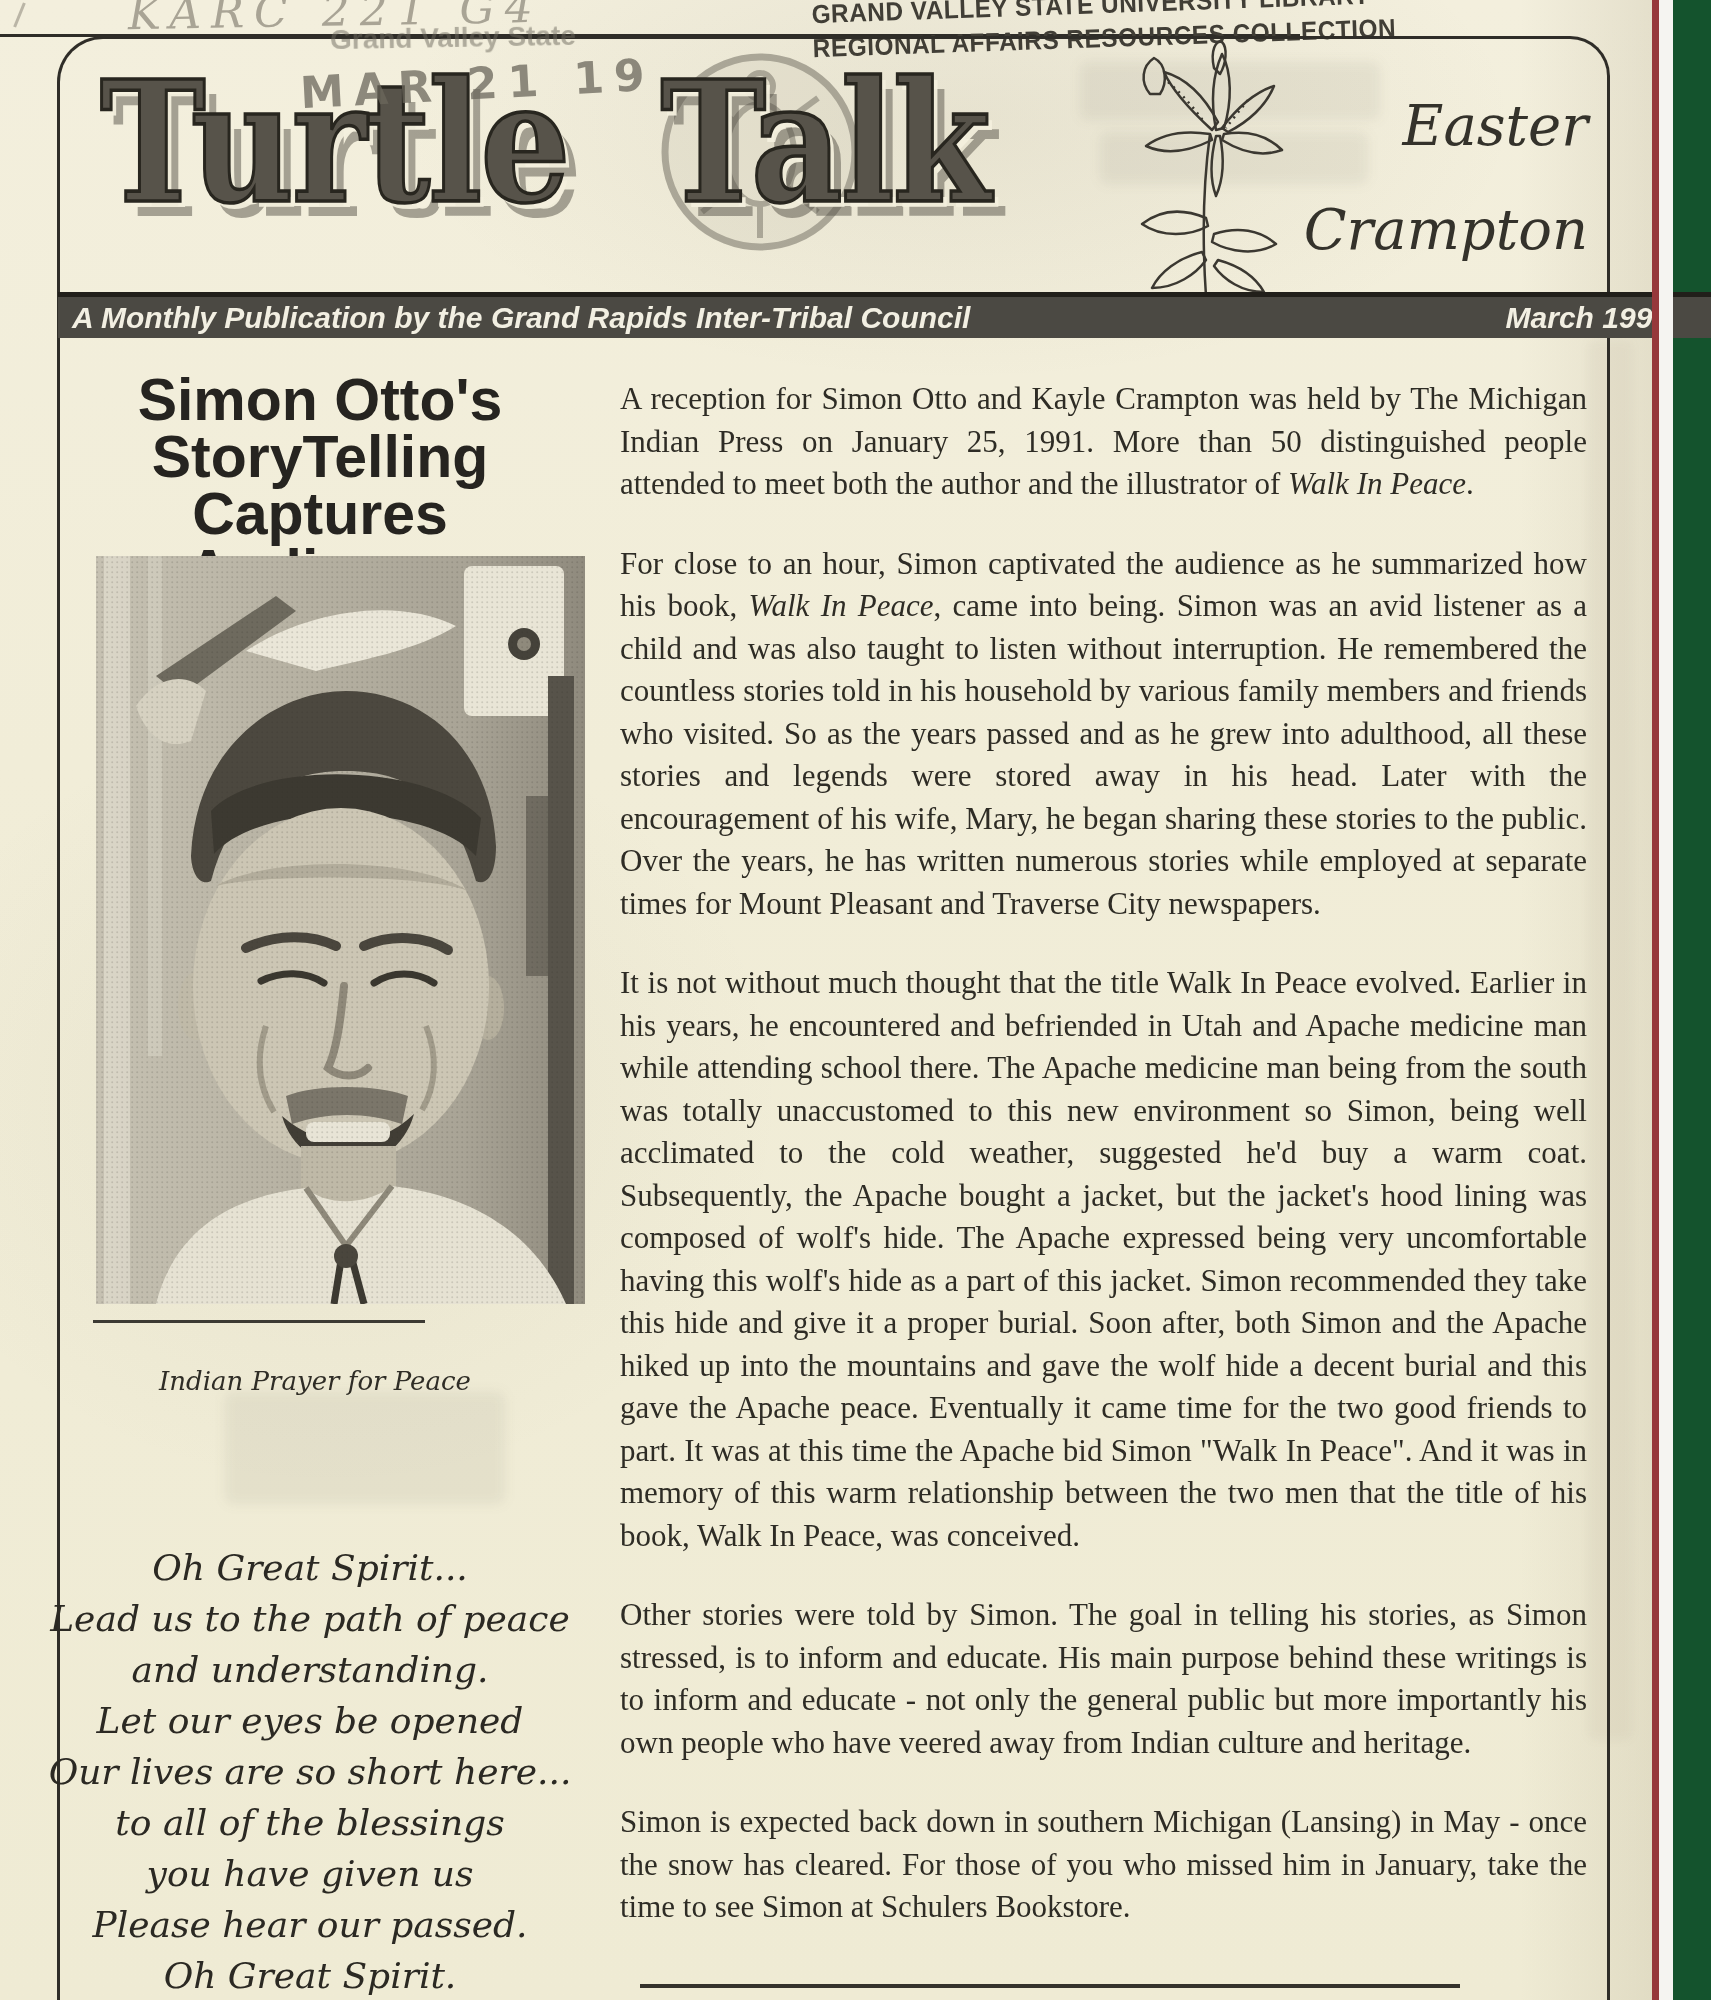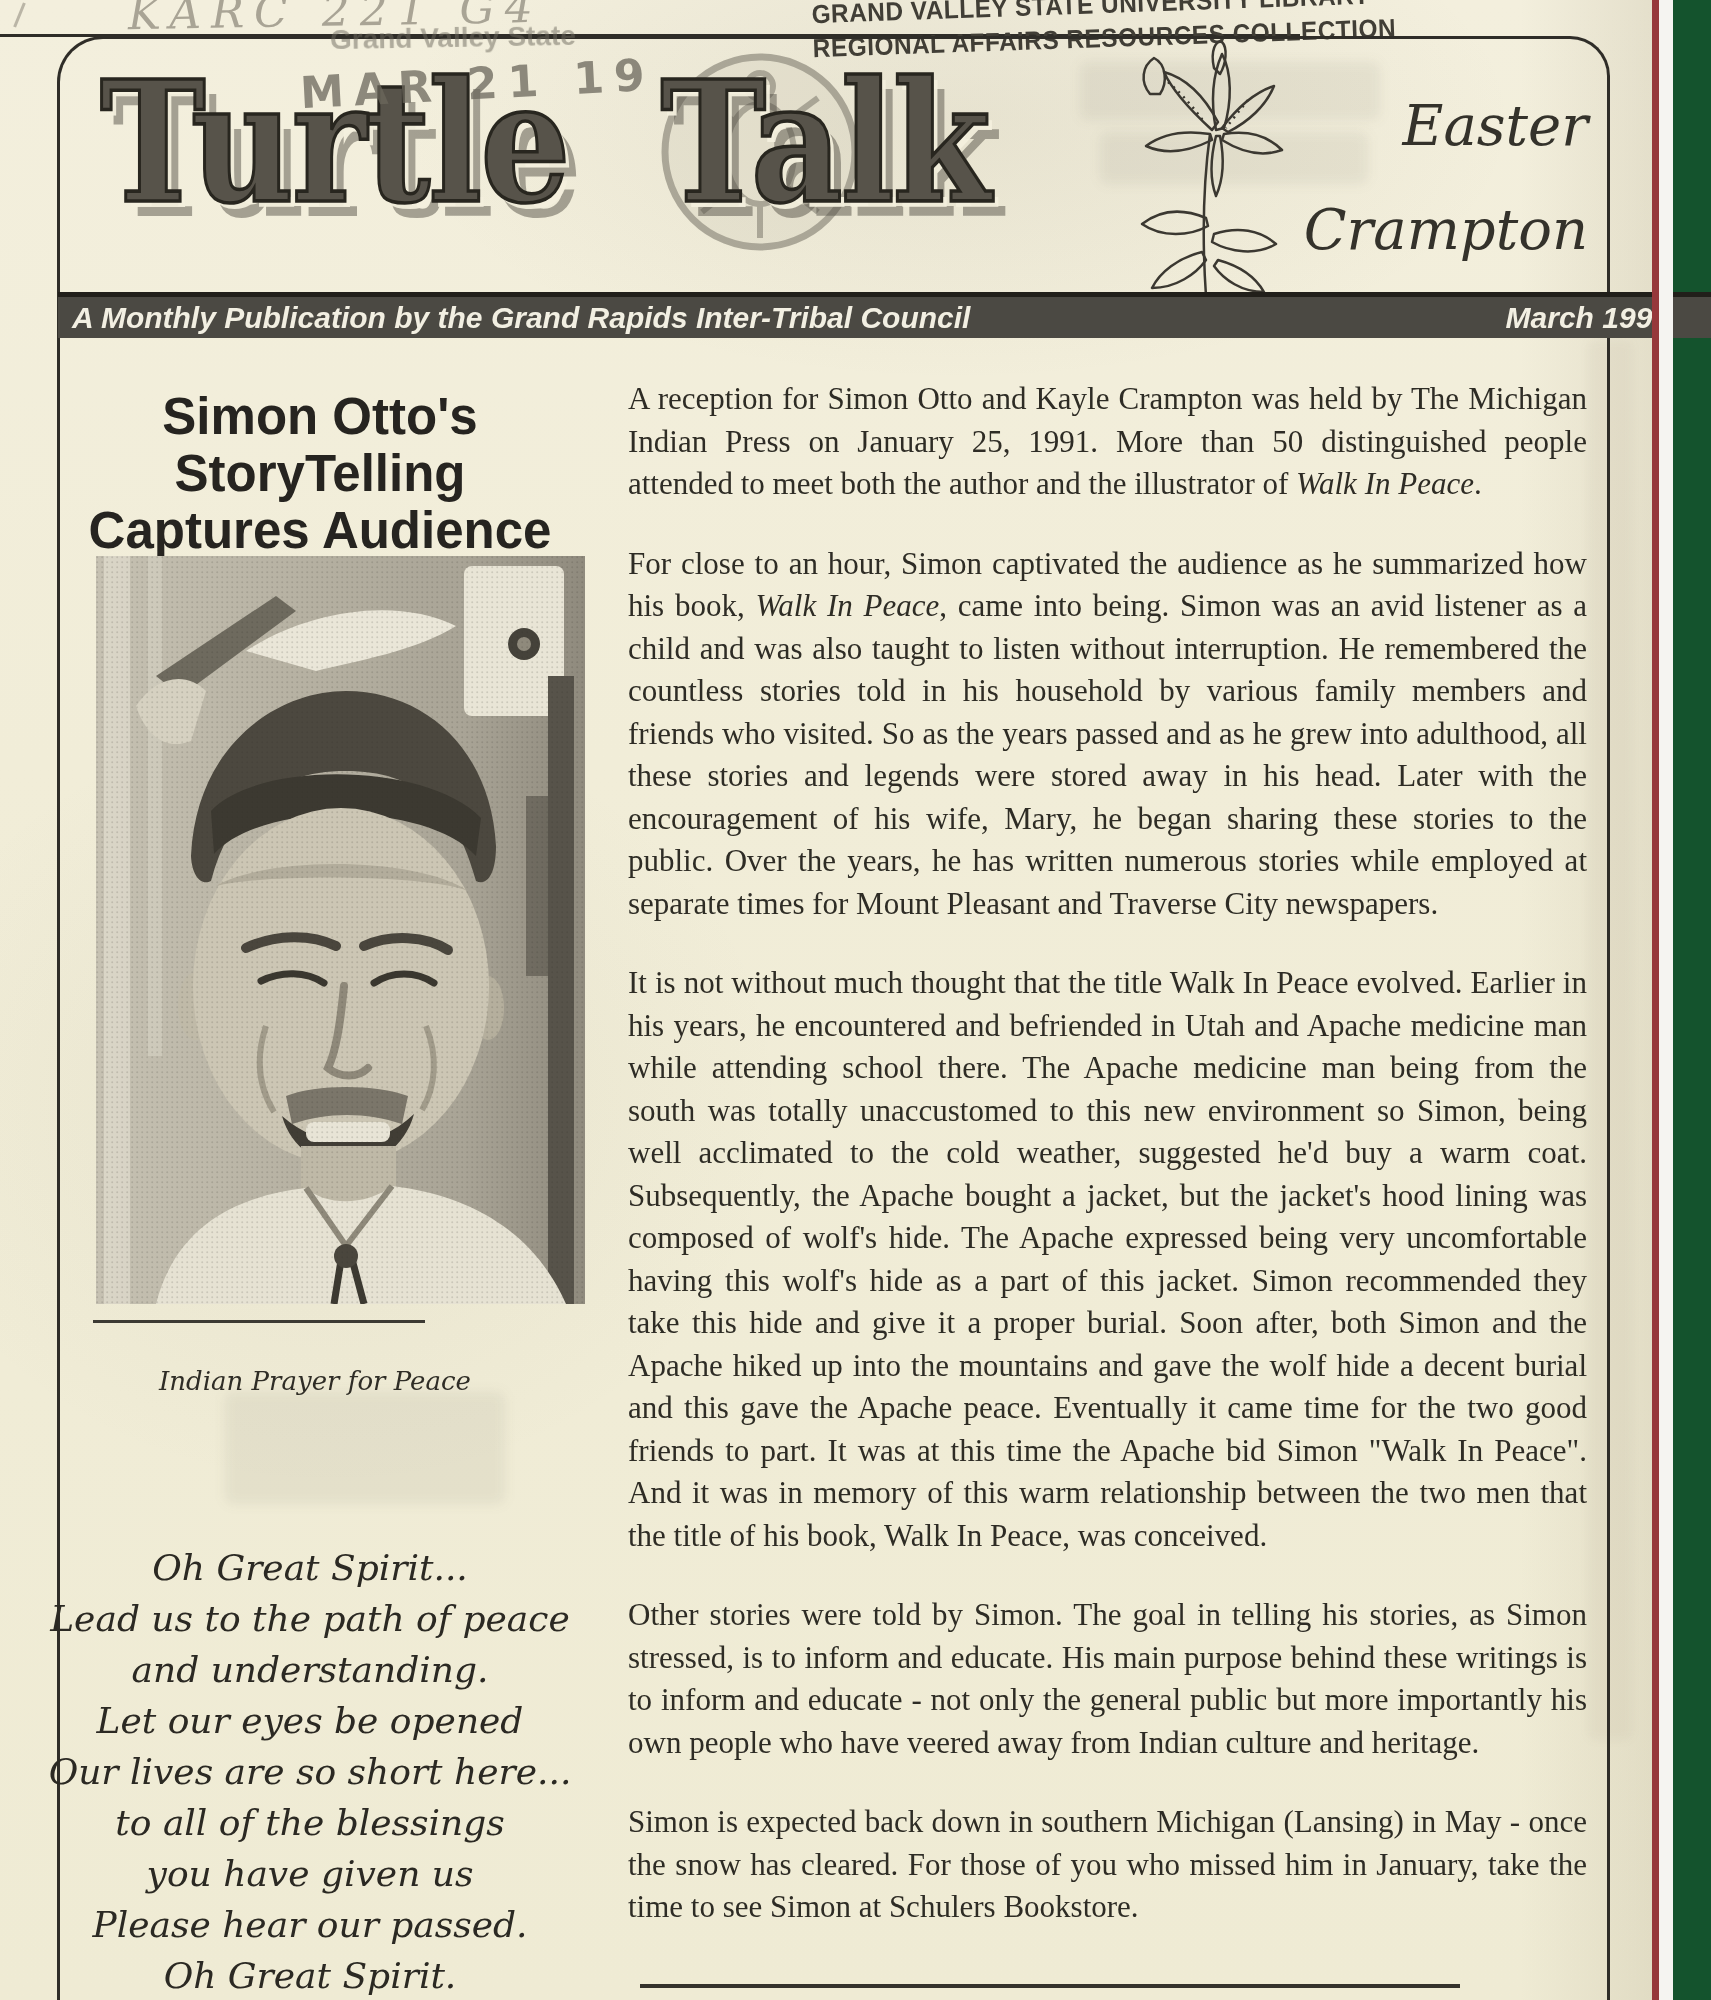--- a/index.html
+++ b/index.html
@@ -44,34 +44,34 @@
 
   .lily{position:absolute;left:1098px;top:38px;}
   .easter{position:absolute;left:1282px;top:74px;width:306px;text-align:right;
     font-family:"DejaVu Serif",serif;font-style:italic;font-size:56px;color:#34322b;line-height:104px;}
 
   .banner{position:absolute;left:58px;top:292px;width:1679px;height:46px;box-sizing:border-box;
     background:#4b4943;border-top:5px solid #211f1a;display:flex;justify-content:space-between;
     align-items:center;padding:0 68px 0 14px;font-family:"Liberation Sans",sans-serif;
     font-style:italic;font-weight:bold;font-size:30px;color:#f2efe2;white-space:nowrap;}
 
-  .headline{position:absolute;left:80px;top:388px;width:480px;text-align:center;
-    font-family:"Liberation Sans",sans-serif;font-weight:bold;font-size:51px;line-height:57px;color:#262420;}
+  .headline{position:absolute;left:80px;top:372px;width:480px;text-align:center;
+    font-family:"Liberation Sans",sans-serif;font-weight:bold;font-size:59px;line-height:57px;color:#262420;}
 
   .photo{position:absolute;left:96px;top:556px;width:489px;height:748px;}
 
   .divider{position:absolute;left:93px;top:1320px;width:332px;height:3px;background:#3c3a33;}
   .prayer-title{position:absolute;left:75px;top:1366px;width:480px;text-align:center;
     font-family:"DejaVu Serif",serif;font-style:italic;font-size:26px;color:#2f2d26;}
   .prayer{position:absolute;left:40px;top:1542px;width:540px;text-align:center;
     font-family:"DejaVu Serif",serif;font-style:italic;font-size:36px;line-height:51px;color:#2b2923;}
 
   .rightcol{position:absolute;left:612px;top:378px;width:975px;font-family:"Liberation Serif",serif;
     font-size:31px;line-height:42.5px;text-align:justify;color:#2e2c25;}
-  .rightcol p{margin:0 0 37px 16px;}
+  .rightcol p{margin:0 0 37px 8px;}
   .rightcol i{font-style:italic;}
 
   .bottom-rule{position:absolute;left:640px;top:1984px;width:820px;height:4px;background:#35332c;}
 
   .ghost{position:absolute;background:rgba(70,68,58,.07);filter:blur(6px);border-radius:8px;}
   .g1{left:1080px;top:62px;width:300px;height:58px;}
   .g2{left:1100px;top:132px;width:268px;height:52px;}
   .g3{left:225px;top:1392px;width:280px;height:112px;}
   .g4{left:1588px;top:340px;width:44px;height:1400px;background:rgba(110,100,80,.05);filter:blur(4px);}
 </style>

